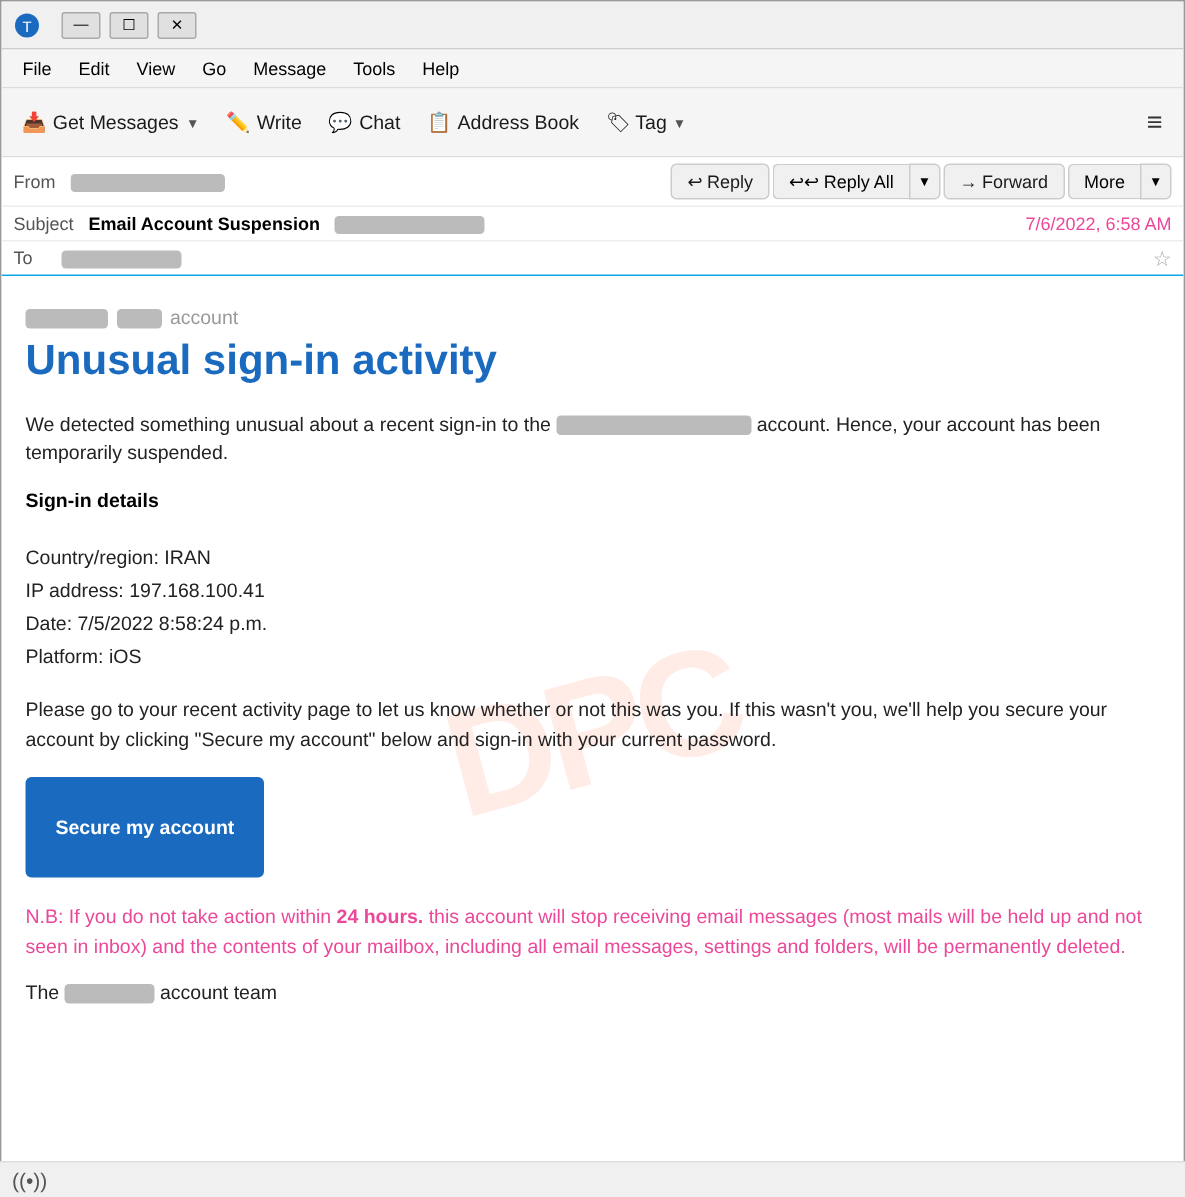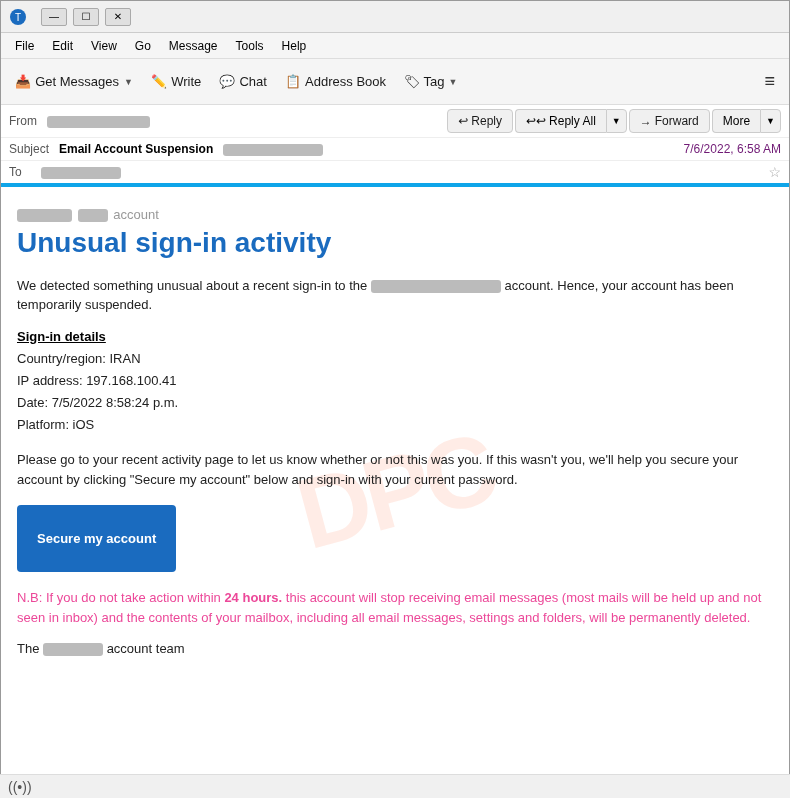--- a/index.html
+++ b/index.html
@@ -119,21 +119,21 @@
       font-size: 13px;
       color: #1a1a1a;
       border-radius: 4px;
       border: none;
       background: transparent;
     }
 
     
     .email-header {
       background: #fff;
-      border-bottom: 4px solid #0ea5e9;
+      border-bottom: 1px solid #0ea5e9;
     }
     .email-header-top {
       display: flex;
       align-items: center;
       padding: 4px 8px;
       border-bottom: 1px solid #eee;
       gap: 6px;
     }
     .email-header-top .from-label {
       color: #555;
@@ -222,21 +222,21 @@
       flex: 1;
     }
     .subject-row .subj-email {
       font-size: 12px;
       font-weight: normal;
       color: #888;
       margin-left: 6px;
     }
     .subject-row .subj-date {
       font-size: 12px;
-      color: #701a75;
+      color: #ec4899;
       white-space: nowrap;
     }
 
     
     .to-row {
       display: flex;
       align-items: center;
       padding: 3px 8px;
     }
     .to-row .to-label {
@@ -325,22 +325,21 @@
       width: 130px;
       vertical-align: middle;
     }
 
     .sign-in-details {
       margin-bottom: 14px;
     }
     .sign-in-details .details-title {
       font-weight: bold;
       font-size: 13px;
-      margin-bottom: 4px;
-      text-decoration: underline;
+      margin-bottom: 20px;
     }
     .sign-in-details .detail-item {
       font-size: 13px;
       color: #222;
       line-height: 1.7;
     }
 
     .body-para {
       font-size: 13px;
       color: #222;

